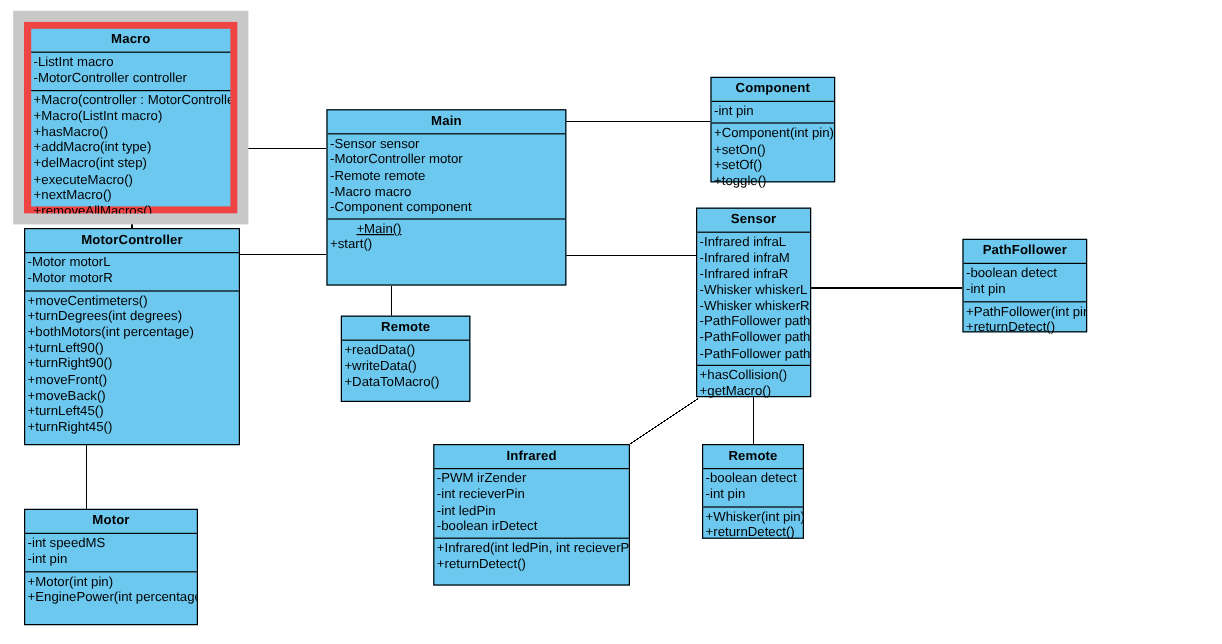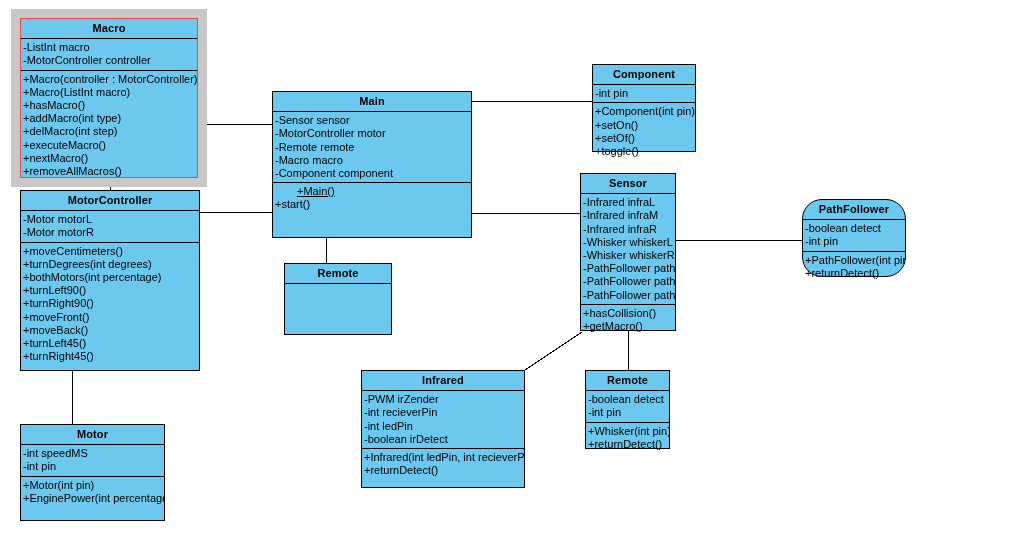--- a/index.html
+++ b/index.html
@@ -30,21 +30,21 @@
     position: absolute;
     box-sizing: border-box;
     background: #6CC8EE;
     border: 1px solid #000000;
     font-size: 11px;
     line-height: 13.2px;
     color: #000000;
     z-index: 5;
   }
   .uml-class.selected {
-    border: 1px solid #ef4444;
+    border: 6px solid #ef4444;
     outline: 9px solid #C8C8C8;
   }
   .cls-name {
     text-align: center;
     font-weight: bold;
     font-size: 11px;
     padding: 3px 4px 3px 4px;
     border-bottom: 1px solid #000000;
     letter-spacing: 0.1px;
   }
@@ -141,20 +141,25 @@
           <div class="member">-Macro macro</div>
           <div class="member">-Component component</div>
         </div>
         <div class="compartment last">
           <div class="member static">+Main()</div>
           <div class="member">+start()</div>
         </div>
       </div>
       <div class="uml-class" style="left: 272px; top: 263px; width: 108px; height: 72px; margin-left: 12px;">
         <div class="cls-name">Remote</div>
+        <div class="compartment last">
+          <div class="member">+readData()</div>
+          <div class="member">+writeData()</div>
+          <div class="member">+DataToMacro()</div>
+        </div>
       </div>
       <div class="uml-class" style="left: 592px; top: 64px; width: 104px; height: 88px;">
         <div class="cls-name">Component</div>
         <div class="compartment attrs">
           <div class="member">-int pin</div>
         </div>
         <div class="compartment last">
           <div class="member">+Component(int pin)</div>
           <div class="member">+setOn()</div>
           <div class="member">+setOf()</div>
@@ -171,21 +176,21 @@
           <div class="member">-Whisker whiskerR</div>
           <div class="member">-PathFollower pathL</div>
           <div class="member">-PathFollower pathM</div>
           <div class="member">-PathFollower pathR</div>
         </div>
         <div class="compartment last">
           <div class="member">+hasCollision()</div>
           <div class="member">+getMacro()</div>
         </div>
       </div>
-      <div class="uml-class" style="left: 802px; top: 199px; width: 104px; height: 78px; border-radius: 20px;">
+      <div class="uml-class" style="left: 802px; top: 199px; width: 104px; height: 78px;">
         <div class="cls-name">PathFollower</div>
         <div class="compartment attrs">
           <div class="member">-boolean detect</div>
           <div class="member">-int pin</div>
         </div>
         <div class="compartment last">
           <div class="member">+PathFollower(int pin)</div>
           <div class="member">+returnDetect()</div>
         </div>
       </div>

